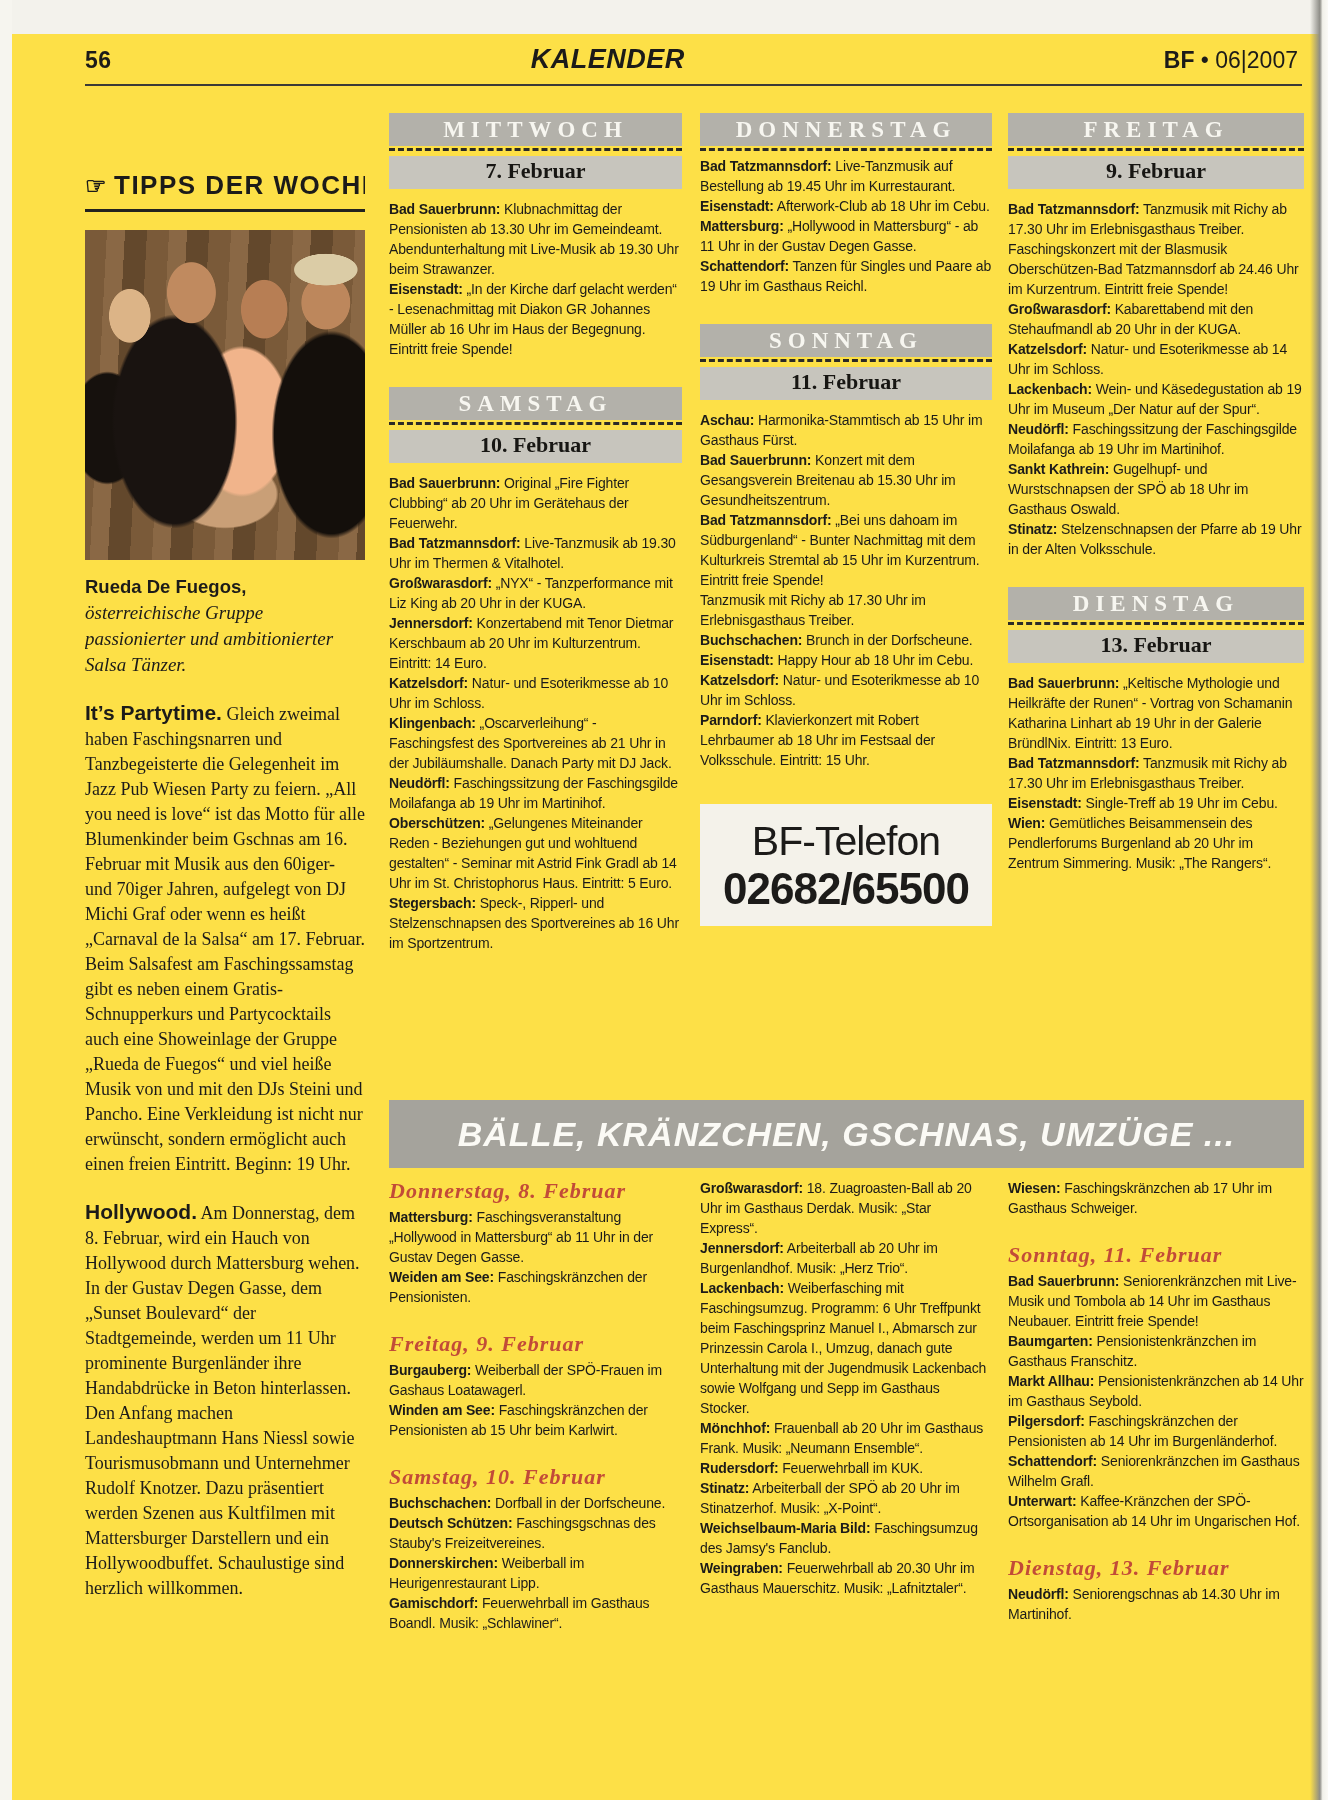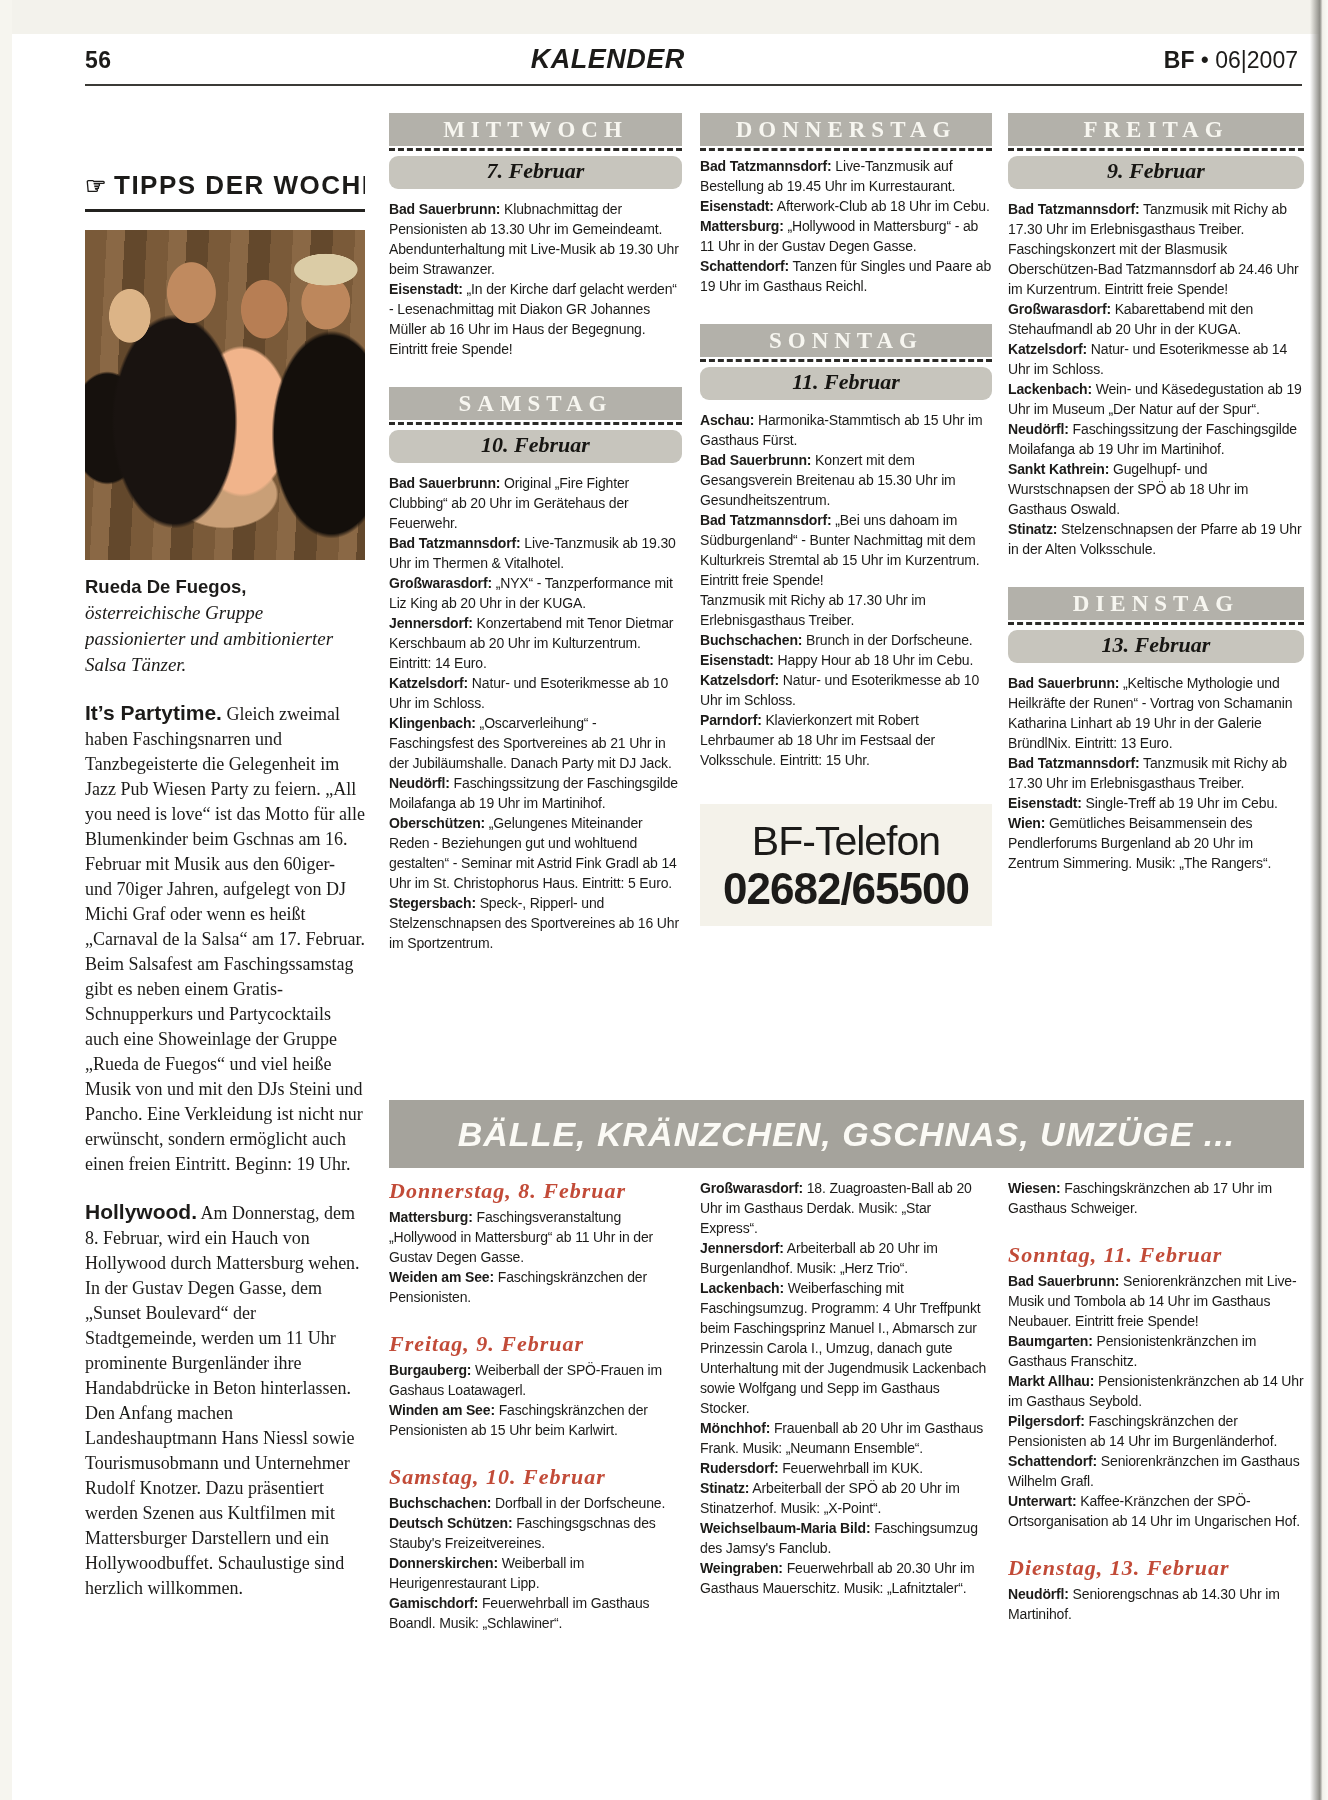--- a/index.html
+++ b/index.html
@@ -1,20 +1,20 @@
 <!DOCTYPE html>
 <html lang="de"><head>
 <meta charset="utf-8">
 <style>
   * { margin:0; padding:0; box-sizing:border-box; }
   html,body { background:#d8d6cf; }
   body { font-family:"Liberation Sans", sans-serif; }
   .page {
     position:relative; width:1328px; height:1800px; margin:0 auto;
-    background:#ffffff; overflow:hidden; color:#1c1b19;
+    background:#fde047; overflow:hidden; color:#1c1b19;
   }
   .page::before { 
     content:""; position:absolute; left:0; top:0; width:12px; height:100%;
     background:#f6f5ef; z-index:5;
   }
   .page::after { 
     content:""; position:absolute; right:0; top:0; width:18px; height:100%;
     background:linear-gradient(90deg, rgba(0,0,0,0) 0, #8d8c86 55%, #f2f1ea 70%, #fbfaf6 100%);
     z-index:5;
   }
@@ -76,22 +76,22 @@
   
   .day-block { margin-bottom:28px; }
   .day-name {
     background:#b3b1aa; color:#f7f6f0; text-align:center;
     font-family:"Liberation Serif", serif; font-weight:bold;
     font-size:23px; letter-spacing:6px; padding:4px 0 3px;
   }
   .day-dash { border-bottom:3px dashed #2b2a27; height:5px; margin-bottom:5px; }
   .day-date {
     background:#c7c5bd; color:#171613; text-align:center;
-    font-family:"Liberation Serif", serif; font-weight:bold; font-style:italic;
-    font-size:22px; padding:2px 0 5px; margin-bottom:10px;border-radius:9px;
+    font-family:"Liberation Serif", serif; font-weight:bold; 
+    font-size:22px; padding:2px 0 5px; margin-bottom:10px;
   }
   .event { font-size:14px; line-height:20px; letter-spacing:-0.15px; hyphens:auto; }
   .event .place { font-weight:bold; }
 
   
   .bf-box {
     margin-top:34px; padding:14px 0 12px; text-align:center; background:#f4f2ea;
   }
   .bf-title { font-weight:normal; font-size:41px; letter-spacing:-1px; line-height:46px; }
   .bf-number { font-weight:bold; font-size:44px; letter-spacing:-1px; line-height:50px; }
@@ -290,21 +290,21 @@
   </div>
 </section>
   <section class="col bcol2">
   <div class="bsection">
 
     <div>
   <p class="event"><b class="place">Großwarasdorf:</b><span> 18. Zuagroasten-Ball ab 20 Uhr im Gasthaus Derdak. Musik: „Star Express“.</span></p>
 
   <p class="event"><b class="place">Jennersdorf:</b><span> Arbeiterball ab 20 Uhr im Burgenlandhof. Musik: „Herz Trio“.</span></p>
 
-  <p class="event"><b class="place">Lackenbach:</b><span> Weiberfasching mit Faschingsumzug. Programm: 4 Uhr Treffpunkt beim Faschingsprinz Manuel I., Abmarsch zur Prinzessin Carola I., Umzug, danach gute Unterhaltung mit der Jugendmusik Lackenbach sowie Wolfgang und Sepp im Gasthaus Stocker.</span></p>
+  <p class="event"><b class="place">Lackenbach:</b><span> Weiberfasching mit Faschingsumzug. Programm: 6 Uhr Treffpunkt beim Faschingsprinz Manuel I., Abmarsch zur Prinzessin Carola I., Umzug, danach gute Unterhaltung mit der Jugendmusik Lackenbach sowie Wolfgang und Sepp im Gasthaus Stocker.</span></p>
 
   <p class="event"><b class="place">Mönchhof:</b><span> Frauenball ab 20 Uhr im Gasthaus Frank. Musik: „Neumann Ensemble“.</span></p>
 
   <p class="event"><b class="place">Rudersdorf:</b><span> Feuerwehrball im KUK.</span></p>
 
   <p class="event"><b class="place">Stinatz:</b><span> Arbeiterball der SPÖ ab 20 Uhr im Stinatzerhof. Musik: „X-Point“.</span></p>
 
   <p class="event"><b class="place">Weichselbaum-Maria Bild:</b><span> Faschingsumzug des Jamsy's Fanclub.</span></p>
 
   <p class="event"><b class="place">Weingraben:</b><span> Feuerwehrball ab 20.30 Uhr im Gasthaus Mauerschitz. Musik: „Lafnitztaler“.</span></p>

